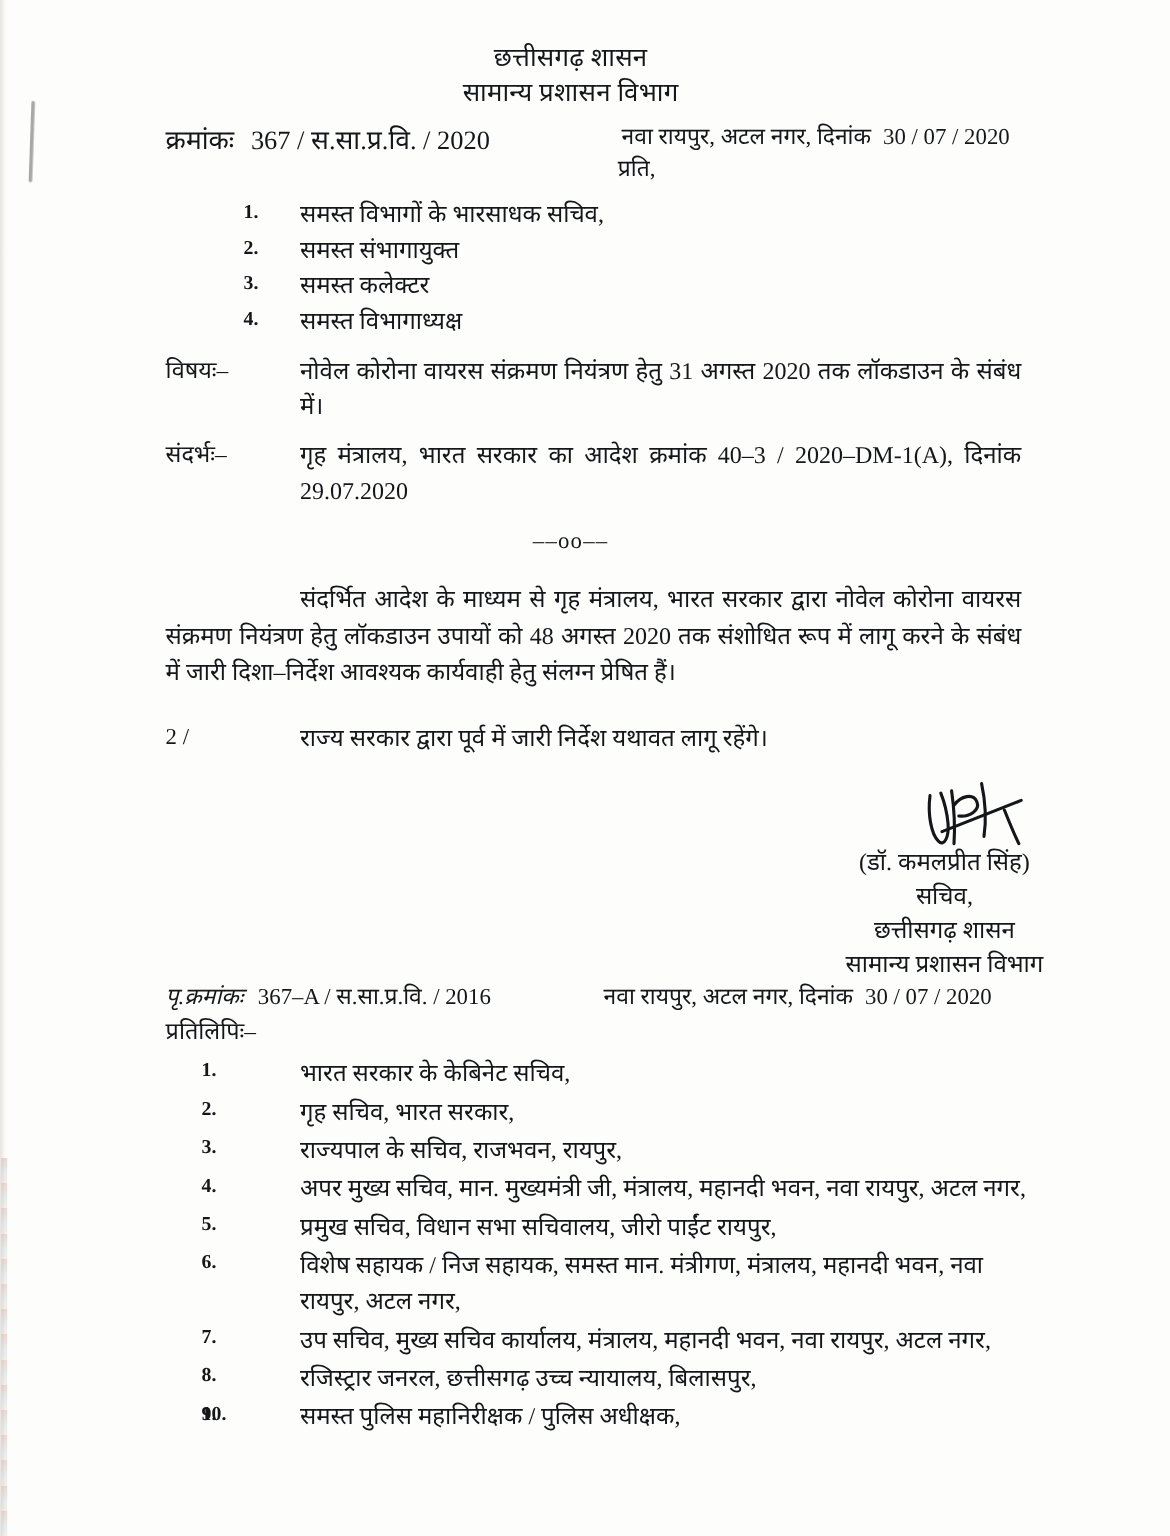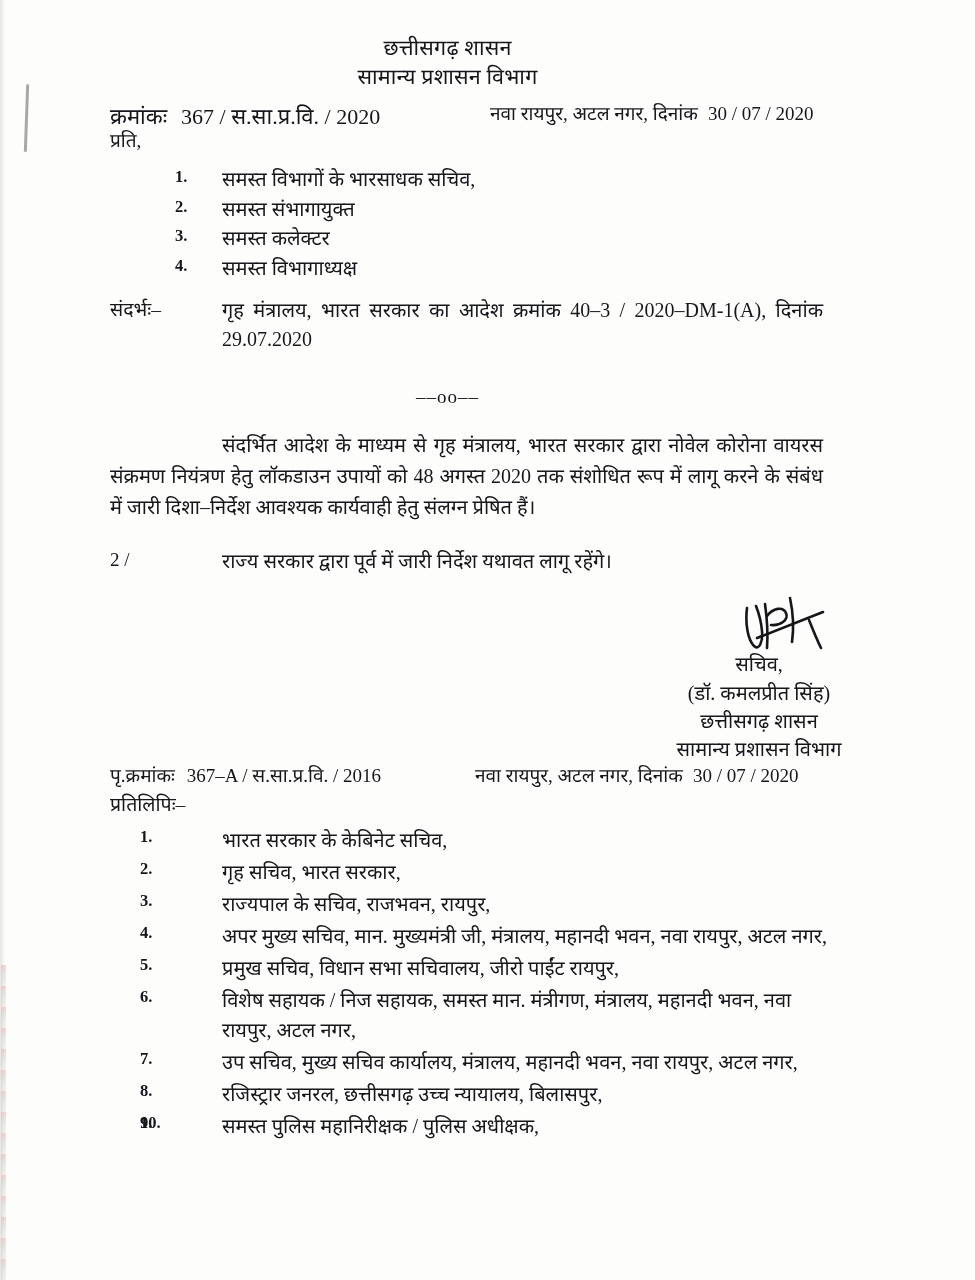--- a/index.html
+++ b/index.html
@@ -44,20 +44,21 @@
     border-radius: 2px;
     transform: rotate(2deg);
     opacity: 0.85;
     filter: blur(0.4px);
   }
 
   .content {
     position: absolute;
     left: 0; top: 0;
     width: 895px;
+    padding-left: 28px;
   }
 
   
   .head-block {
     text-align: center;
     margin-top: 34px;
     line-height: 1.33;
   }
   .head-line {
     font-size: 21.5px;
@@ -81,20 +82,21 @@
     position: absolute;
     left: 490px; top: 0;
     font-size: 19px;
     white-space: nowrap;
   }
   .numrow .right .dt { margin-left: 10px; }
   .prati {
     margin-left: 110px;
     font-size: 19px;
     margin-top: 1px;
+    text-align: center;
   }
 
   
   ol.recipients {
     list-style: none;
     margin: 12px 0 0 0;
     padding: 0;
   }
   ol.recipients li {
     position: relative;
@@ -121,21 +123,21 @@
   }
   .labelled .lab {
     position: absolute;
     left: 110px; top: 0;
     font-size: 19.5px;
     white-space: nowrap;
   }
 
   .sep {
     text-align: center;
-    margin-top: 32px;
+    margin-top: 16px;
     font-size: 19px;
     letter-spacing: 1px;
   }
 
   .body-para {
     margin: 22px 72px 0 110px;
     font-size: 20px;
     line-height: 1.53;
     text-align: justify;
     text-indent: 112px;
@@ -183,21 +185,21 @@
     position: relative;
     height: 26px;
     margin-top: 4px;
   }
   .endrow .left {
     position: absolute;
     left: 110px; top: 0;
     font-size: 19px;
     white-space: nowrap;
   }
-  .endrow .left .lbl { margin-right: 12px; }
+  .endrow .left .lbl { margin-right: 12px; font-style: italic; }
   .endrow .right {
     position: absolute;
     left: 475px; top: 0;
     font-size: 19px;
     white-space: nowrap;
   }
   .endrow .right .dt { margin-left: 10px; }
   .copy-label {
     margin-left: 110px;
     font-size: 19.5px;
@@ -263,20 +265,24 @@
       <li>
         <span class="num">3.</span>
         <span>समस्त कलेक्टर</span>
       </li>
       <li>
         <span class="num">4.</span>
         <span>समस्त विभागाध्यक्ष</span>
       </li>
     </ol>
 
+    <div class="labelled">
+      <span class="lab">विषयः–</span>
+      <span>नोवेल कोरोना वायरस संक्रमण नियंत्रण हेतु 31 अगस्त 2020 तक लॉकडाउन के संबंध में।</span>
+    </div>
 
     <div class="labelled">
       <span class="lab">संदर्भः–</span>
       <span>गृह मंत्रालय, भारत सरकार का आदेश क्रमांक 40–3 / 2020–DM-1(A), दिनांक 29.07.2020</span>
     </div>
 
     <div class="sep">––oo––</div>
 
     <div class="body-para">संदर्भित आदेश के माध्यम से गृह मंत्रालय, भारत सरकार द्वारा नोवेल कोरोना वायरस संक्रमण नियंत्रण हेतु लॉकडाउन उपायों को 48 अगस्त 2020 तक संशोधित रूप में लागू करने के संबंध में जारी दिशा–निर्देश आवश्यक कार्यवाही हेतु संलग्न प्रेषित हैं।</div>
 
@@ -290,22 +296,22 @@
         <g fill="none" stroke="#15161a" stroke-width="2.6" stroke-linecap="round" stroke-linejoin="round">
           <path d="M12,18 C10,34 13,50 19,56 C24,61 28,52 27,41 C26,30 23,21 21,16"></path>
           <path d="M30,14 C32,28 33,44 32,58"></path>
           <path d="M32,26 C38,18 48,16 51,23 C54,30 45,36 36,35"></path>
           <path d="M55,8 C58,22 59,38 57,52"></path>
           <path d="M22,48 L88,22"></path>
           <path d="M74,30 C78,40 82,50 86,58"></path>
         </g>
       </svg>
       <div class="sig-lines">
+        <div>(डॉ. कमलप्रीत सिंह)</div>
         <div>सचिव,</div>
-        <div>(डॉ. कमलप्रीत सिंह)</div>
         <div>छत्तीसगढ़ शासन</div>
         <div>सामान्य प्रशासन विभाग</div>
       </div>
     </div>
 
     <div class="endrow">
       <div class="left">
         <span class="lbl">पृ.क्रमांकः</span><span>367–A  / स.सा.प्र.वि. / 2016</span>
       </div>
       <div class="right">

